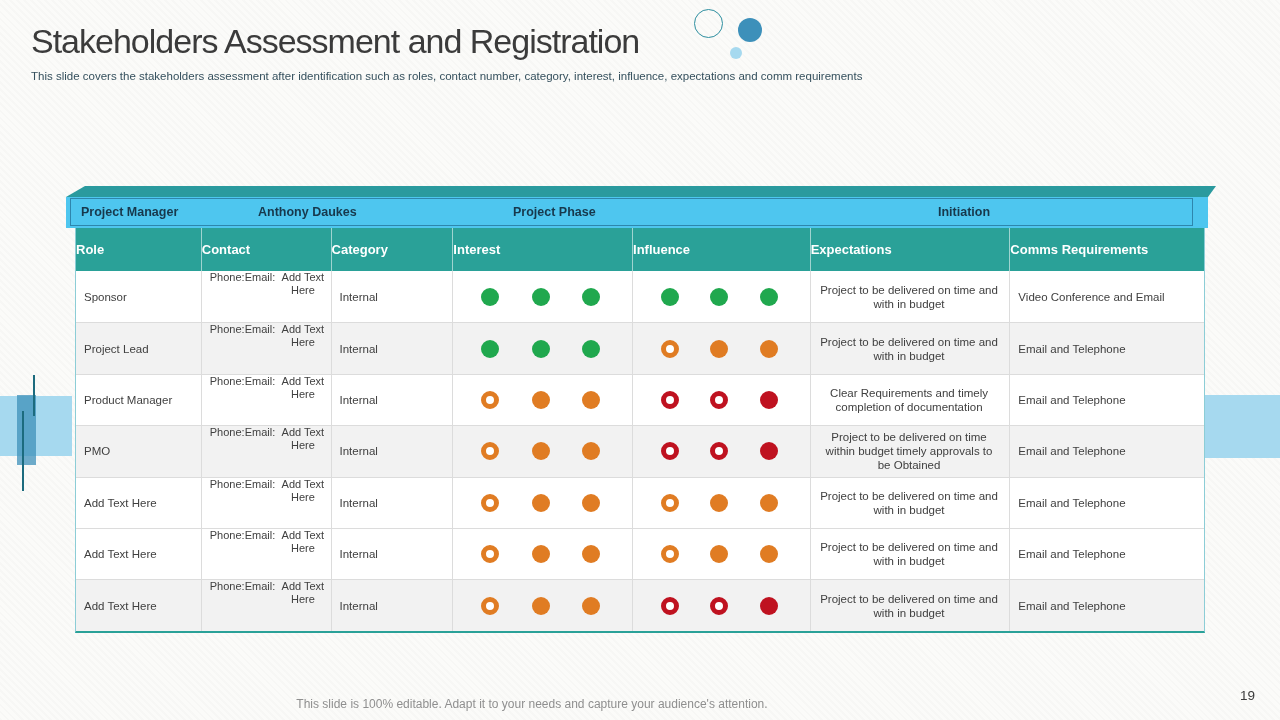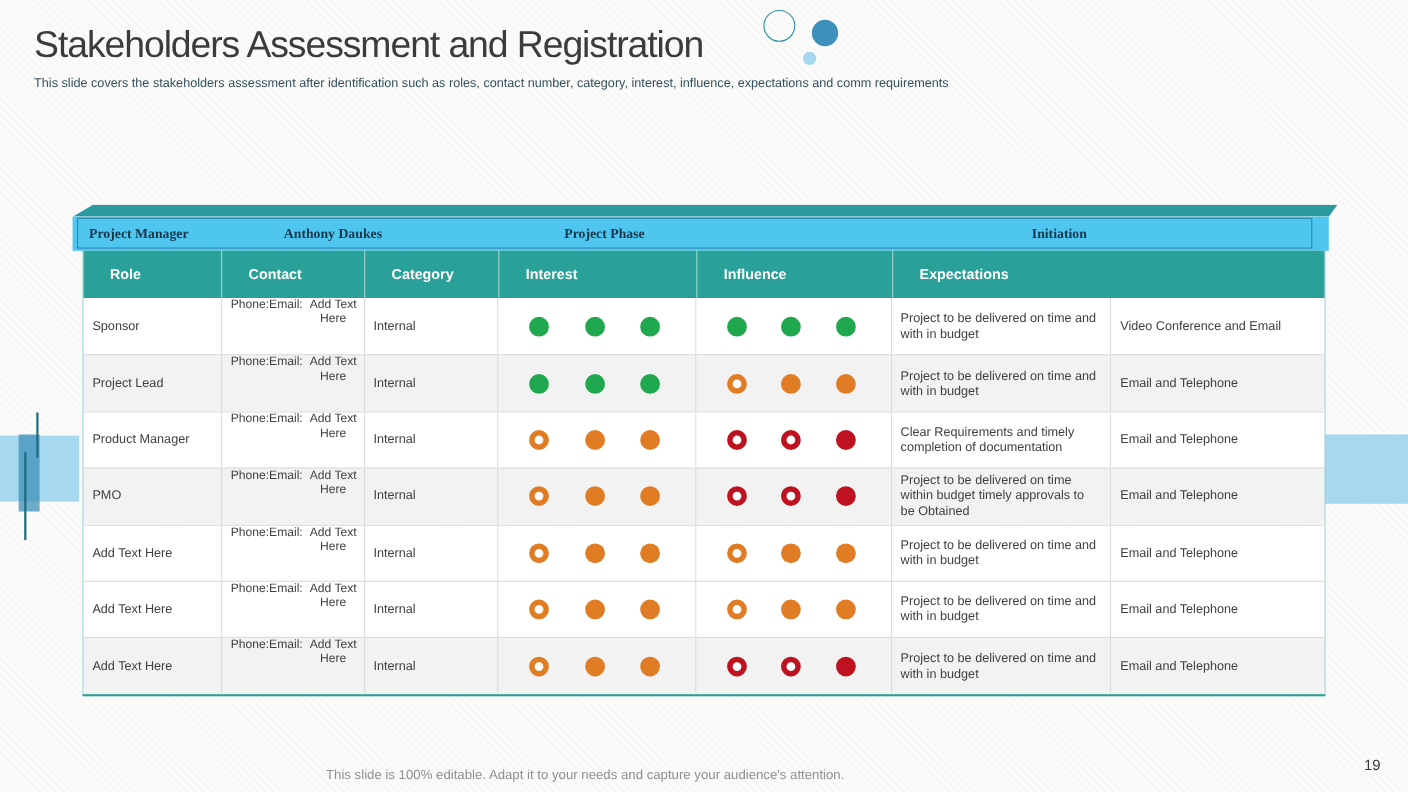--- a/index.html
+++ b/index.html
@@ -44,48 +44,48 @@
   .info-bar {
     position:absolute; left:66px; top:197px; width:1142px; height:31px;
     background:var(--info-bar-blue);
   }
   .info-bar-inner {
     position:absolute; left:4px; top:1px; width:1123px; height:28px;
     border:1px solid var(--info-bar-border);
   }
   .info-bar span {
     position:absolute; top:0; height:31px; line-height:31px;
-    font-size:12.5px; font-weight:bold; color:#17384c; white-space:nowrap;font-family:Liberation Serif, serif;
+    font-size:12.5px; font-weight:bold; color:#17384c; white-space:nowrap;
   }
   .ib1 { left:15px; }
   .ib2 { left:192px; }
   .ib3 { left:447px; }
   .ib4 { left:872px; }
   
   .table {
     position:absolute; left:75px; top:228px; width:1130px;
     border-left:1px solid #8ccdd6; border-right:1px solid #8ccdd6;
     border-bottom:2px solid var(--teal-header);
   }
   .thead { display:flex; height:43px; background:var(--teal-header); }
   .th {
-    display:flex; align-items:center; padding-left:24px;
+    display:flex; align-items:center; padding-left:0;
     color:#ffffff; font-weight:bold; font-size:13px;
   }
   .th + .th { border-left:1px solid rgba(255,255,255,0.55); }
   .tbody { }
   .tr { display:flex; height:51.4px; background:#ffffff; }
   .tr.shaded { background:var(--row-alt); }
   .tr + .tr { border-top:1px solid #dcdcdc; }
   .td {
     display:flex; align-items:center; font-size:11.5px; color:#404040;
   }
   .td + .td { border-left:1px solid #dcdcdc; }
   .c0 { width:125px; } .c1 { width:130px; } .c2 { width:122px; }
-  .c3 { width:180px; } .c4 { width:178px; } .c5 { width:200px; } .c6 { width:195px; }
+  .c3 { width:180px; } .c4 { width:178px; } .c5 { width:200px;text-align:center; } .c6 { width:195px; }
   .role-td, .cat-td { padding-left:8px; }
   .contact-td { flex-direction:row; align-items:flex-start; justify-content:center; padding-left:8px;text-align:center; }
   .contact-line { font-size:11px; line-height:13px; }
   .dots-td { justify-content:space-around; padding:0 16px 0 12px; }
   .dot { width:18px; height:18px; border-radius:50%; flex:none; }
   .dot.green-filled  { background:var(--green-dot); }
   .dot.orange-filled { background:var(--orange-dot); }
   .dot.red-filled    { background:var(--red-dot); }
   .dot.orange-hollow { background:#ffffff; border:5px solid var(--orange-dot); }
   .dot.red-hollow    { background:#ffffff; border:5px solid var(--red-dot); }
@@ -134,20 +134,21 @@
   </div>
 
   <div class="table">
     <div class="thead">
       <div class="th c0">Role</div>
       <div class="th c1">Contact</div>
       <div class="th c2">Category</div>
       <div class="th c3">Interest</div>
       <div class="th c4">Influence</div>
       <div class="th c5">Expectations</div>
+      <div class="th c6">Comms Requirements</div>
     </div>
     <div class="tbody">
         <div class="tr">
           <div class="td c0 role-td">Sponsor</div>
           <div class="td c1 contact-td">
             <div class="contact-line">Phone:</div>
             <div class="contact-line">Email:</div>
             <div class="contact-line">Add Text Here</div>
           </div>
           <div class="td c2 cat-td">Internal</div>

